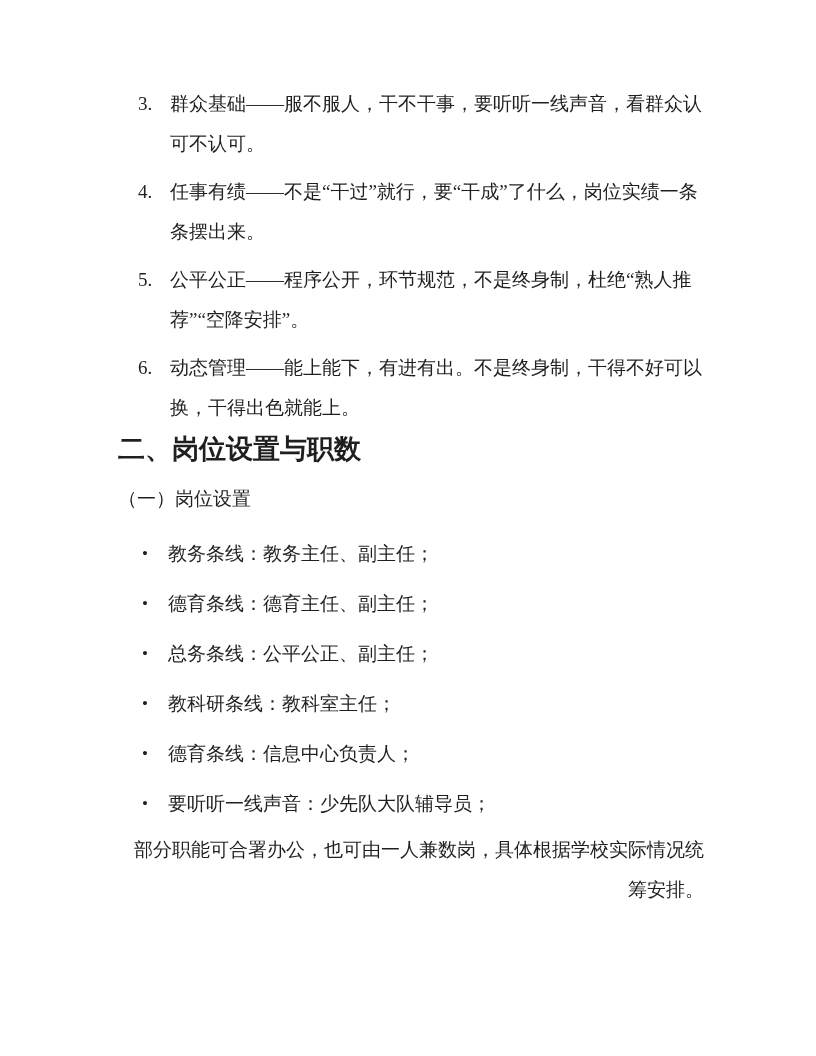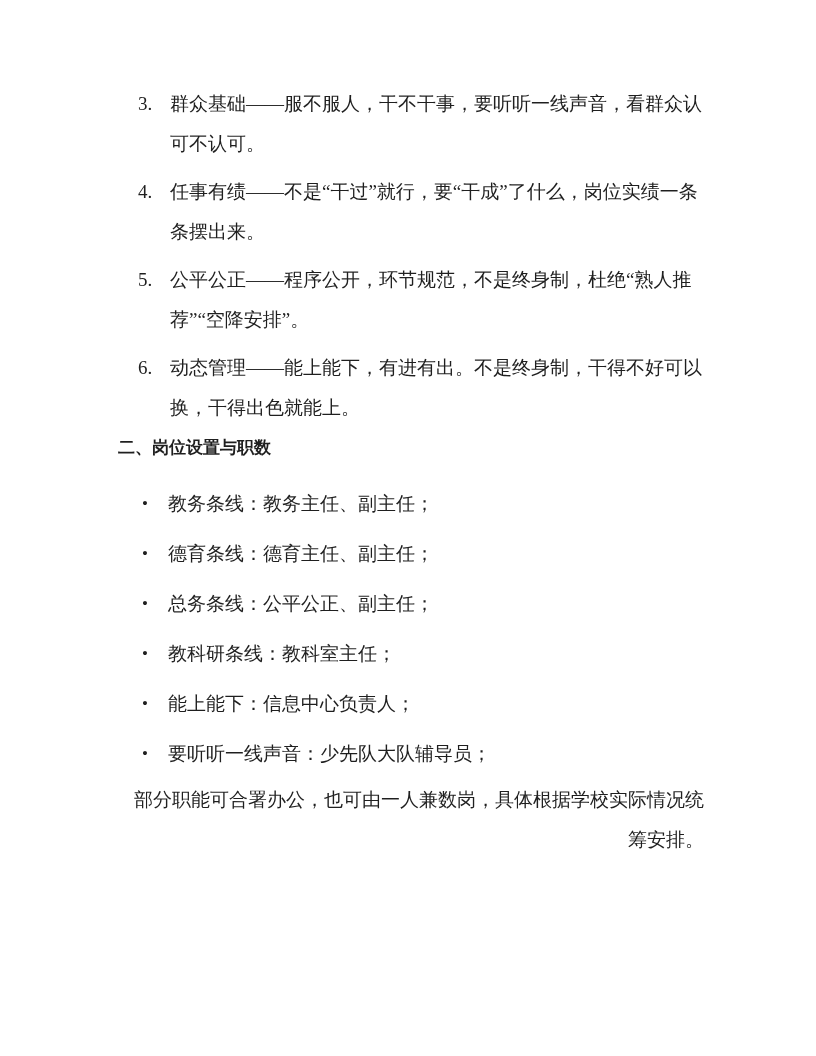--- a/index.html
+++ b/index.html
@@ -28,25 +28,24 @@
   }
   .numbered-item:last-child { margin-bottom: 0; }
   .num-marker {
     flex: 0 0 32px;
     width: 32px;
   }
   .num-text { flex: 1 1 auto; }
 
   
   .section-heading {
-    font-size: 17px;
+    font-size: 27px;
     font-weight: bold;
     line-height: 42px;
     margin-top: 0;
-    font-family: Liberation Mono, monospace;
   }
   .subsection-heading {
     font-size: 19px;
     font-weight: normal;
     line-height: 42px;
     margin-top: 8px;
   }
 
   .intro-paragraph {
     line-height: 40px;
@@ -95,20 +94,21 @@
         <span class="num-text">公平公正——程序公开，环节规范，不是终身制，杜绝“熟人推荐”“空降安排”。</span>
       </li>
       <li class="numbered-item">
         <span class="num-marker">6.</span>
         <span class="num-text">动态管理——能上能下，有进有出。不是终身制，干得不好可以换，干得出色就能上。</span>
       </li>
     </ol>
 
     <h2 class="section-heading">二、岗位设置与职数</h2>
 
+    <h3 class="subsection-heading">（一）岗位设置</h3>
 
 
     <ul class="bullet-list">
       <li class="bullet-item">
         <span class="bullet-glyph">•</span>
         <span class="bullet-text">教务条线：教务主任、副主任；</span>
       </li>
       <li class="bullet-item">
         <span class="bullet-glyph">•</span>
         <span class="bullet-text">德育条线：德育主任、副主任；</span>
@@ -116,21 +116,21 @@
       <li class="bullet-item">
         <span class="bullet-glyph">•</span>
         <span class="bullet-text">总务条线：公平公正、副主任；</span>
       </li>
       <li class="bullet-item">
         <span class="bullet-glyph">•</span>
         <span class="bullet-text">教科研条线：教科室主任；</span>
       </li>
       <li class="bullet-item">
         <span class="bullet-glyph">•</span>
-        <span class="bullet-text">能上能下：信息中心负责人；</span>
+        <span class="bullet-text">德育条线：信息中心负责人；</span>
       </li>
       <li class="bullet-item">
         <span class="bullet-glyph">•</span>
         <span class="bullet-text">要听听一线声音：少先队大队辅导员；</span>
       </li>
     </ul>
 
     <p class="closing-paragraph">部分职能可合署办公，也可由一人兼数岗，具体根据学校实际情况统筹安排。</p>
 
   </div>

